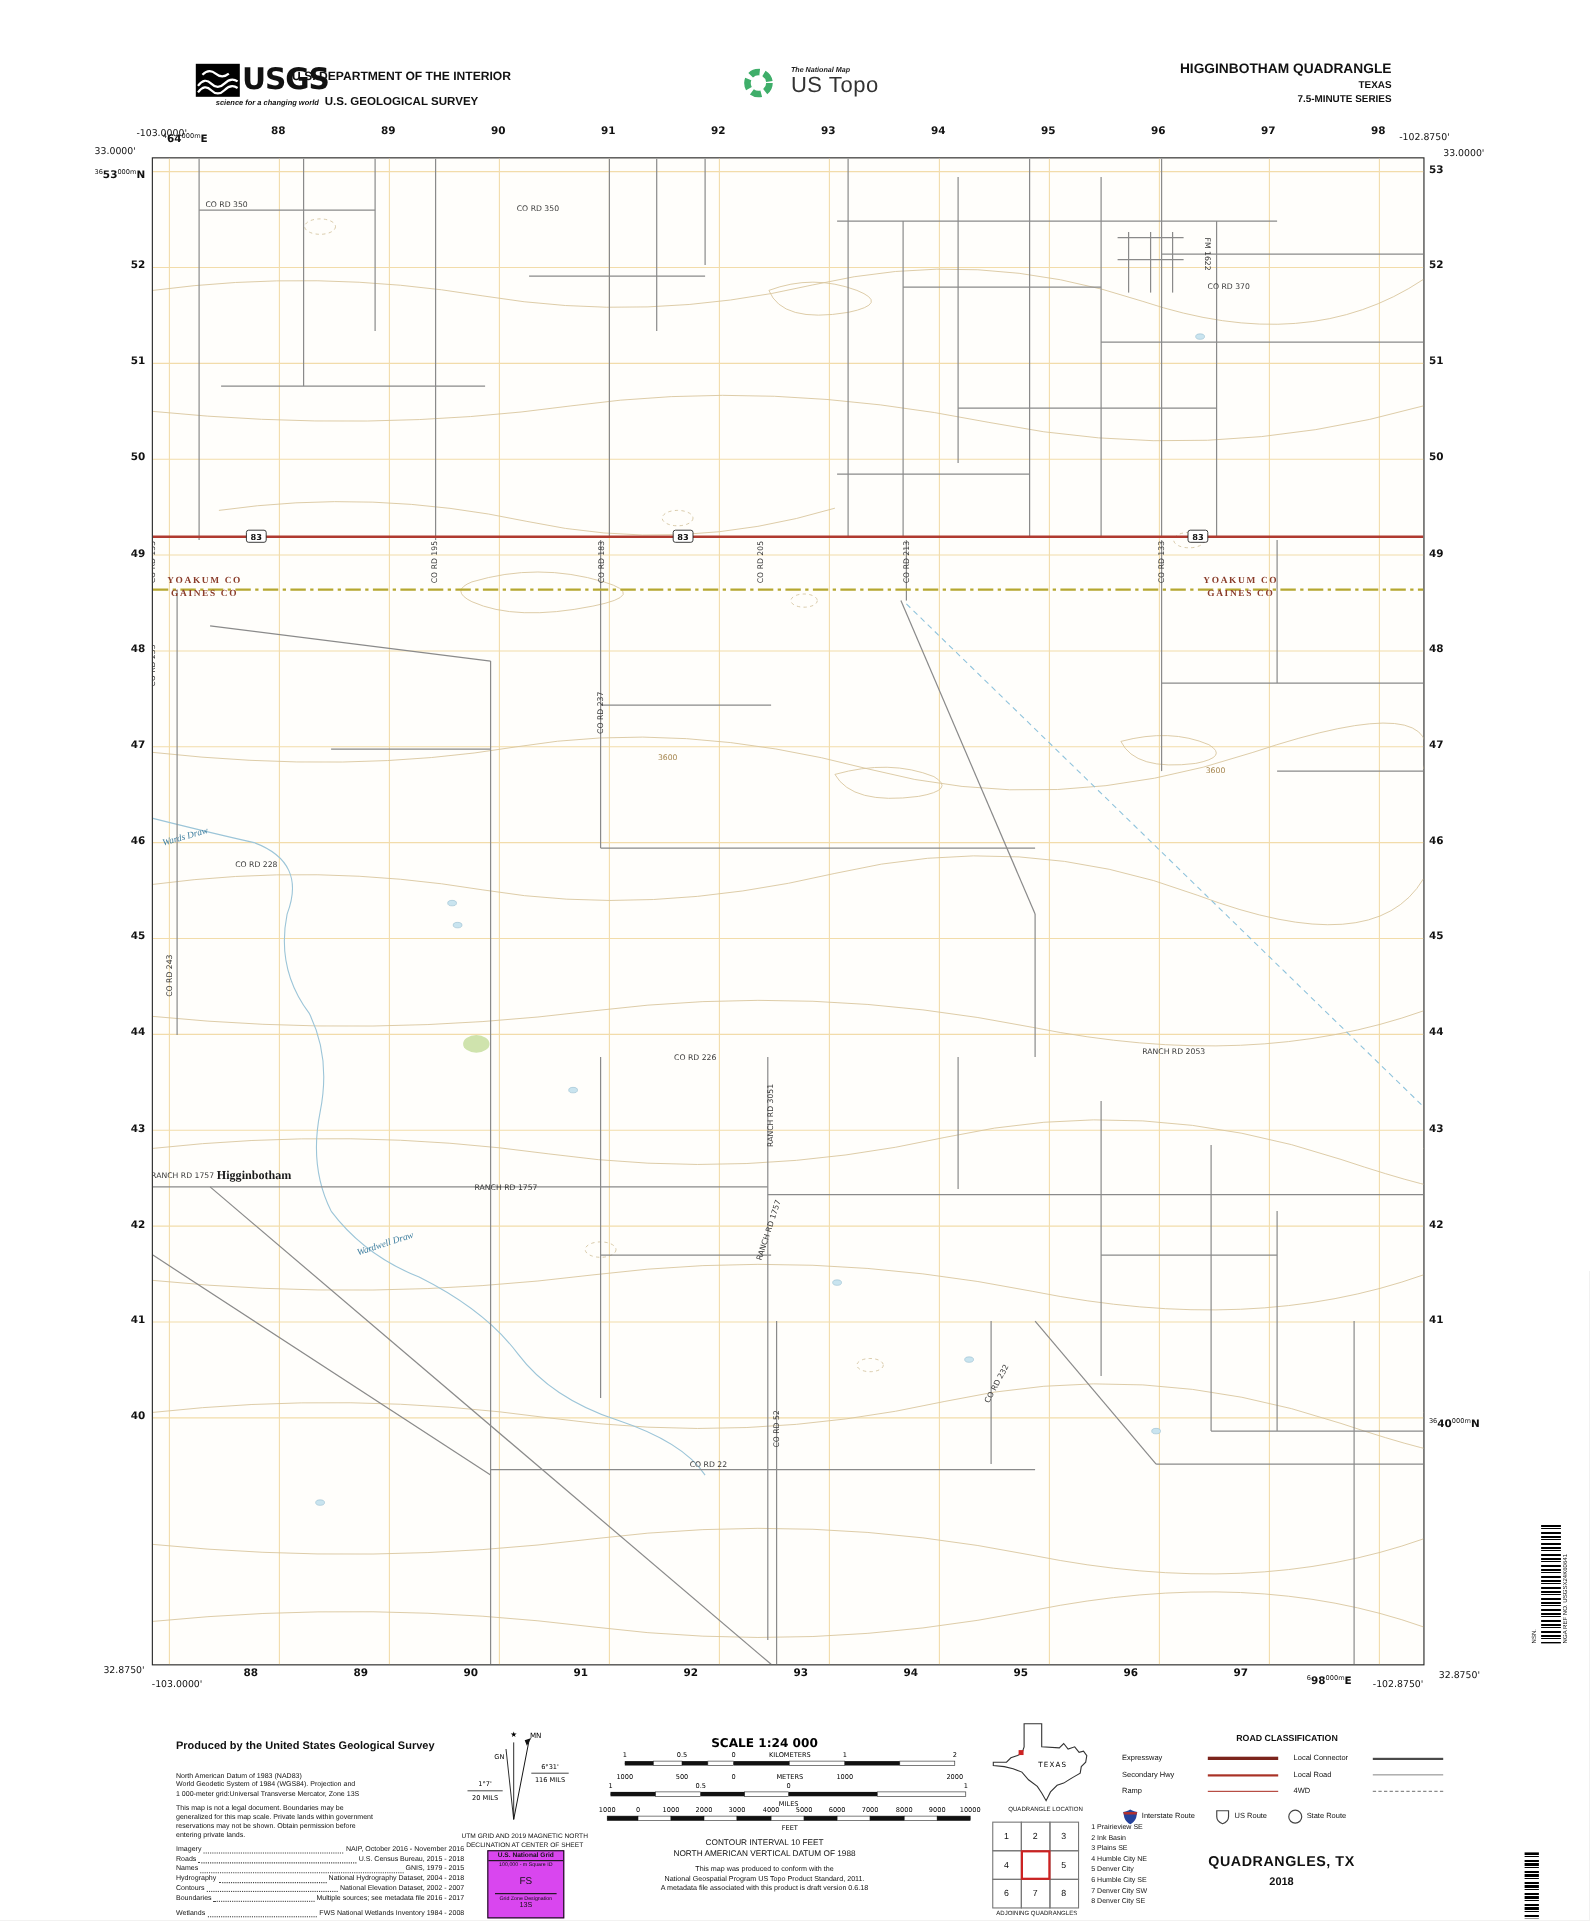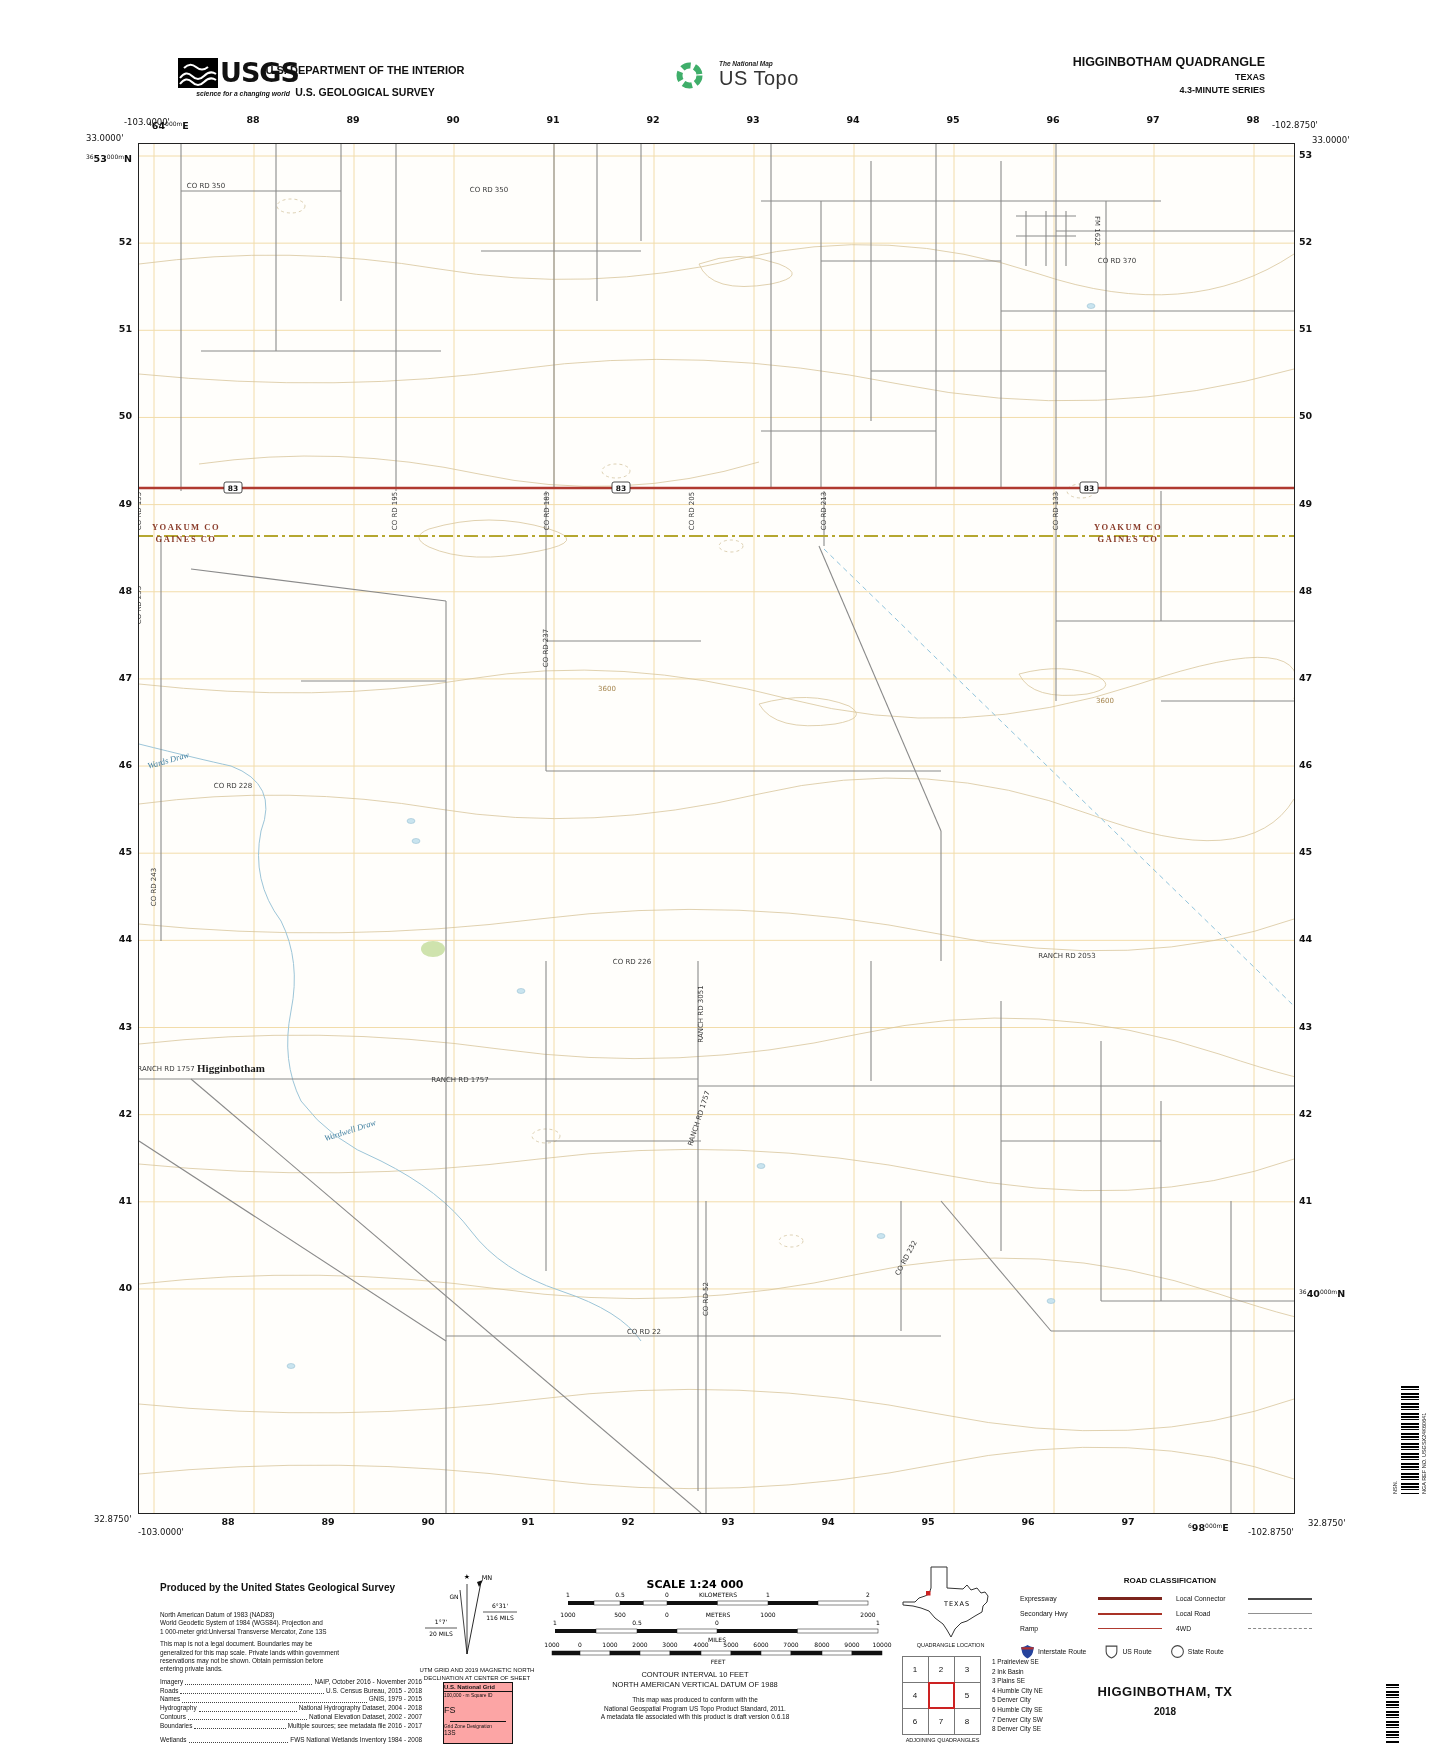--- a/index.html
+++ b/index.html
@@ -48,21 +48,21 @@
   .produced .pt{font-size:10px;font-weight:bold;margin-bottom:18px;}
   .produced .pl{font-size:6.4px;line-height:8.4px;}
   .produced .gap{height:4px;}
   .credit-row{display:flex;align-items:flex-end;font-size:6.4px;line-height:8.8px;}
   .credit-row .dots{flex:1;border-bottom:1px dotted #444;margin:0 2px 1.5px 2px;}
   .credit-row.wet{margin-top:5px;}
 
   .decl-caption{position:absolute;left:382px;top:1666px;width:190px;text-align:center;
                 font-size:6px;line-height:8px;}
   .usng{position:absolute;left:443px;top:1682px;width:68px;height:60px;border:1px solid #111;
-        background:#fca5a5;}
+        text-align:center;background:#d946ef;}
   .usng .t{font-size:6px;font-weight:bold;border-bottom:1px solid #111;padding:1px 0;}
   .usng .s{font-size:4.8px;padding-top:1px;}
   .usng .id{font-size:9px;padding:7px 0 6px 0;}
   .usng .ln{border-top:1px solid #111;margin:0 6px;}
   .usng .z{font-size:4.8px;padding-top:2px;}
   .usng .zv{font-size:6.5px;}
 
   .contour-block{position:absolute;left:530px;top:1670px;width:330px;text-align:center;}
   .contour-block .c1{font-size:7.5px;line-height:10px;}
   .contour-block .c2{font-size:6.5px;line-height:8.5px;}
@@ -134,21 +134,21 @@
     </svg>
     <span class="ustopo-text">
       <div class="ustopo-nm">The National Map</div>
       <div class="ustopo-name">US Topo</div>
     </span>
   </div>
 
   <div class="quad">
     <div class="q1">HIGGINBOTHAM QUADRANGLE</div>
     <div class="q2">TEXAS</div>
-    <div class="q3">4.3-MINUTE SERIES</div>
+    <div class="q3">7.5-MINUTE SERIES</div>
   </div>
 
   <div class="map-frame">
     <svg id="map-svg" width="1155" height="1369" viewBox="0 0 1155 1369">
       <g id="grid-layer" stroke="#f2dcaa" stroke-width="1">
           <line x1="15" y1="0" x2="15" y2="1369"></line>
           <line x1="115" y1="0" x2="115" y2="1369"></line>
           <line x1="215" y1="0" x2="215" y2="1369"></line>
           <line x1="315" y1="0" x2="315" y2="1369"></line>
           <line x1="415" y1="0" x2="415" y2="1369"></line>
@@ -617,21 +617,21 @@
         <span class="rc-shield-item">
           <svg width="15" height="15" viewBox="0 0 14 14">
             <circle cx="7" cy="7" r="5.5" fill="#fff" stroke="#444" stroke-width="1"></circle>
           </svg>
           <span>State Route</span>
         </span>
       </div>
   </div>
 
   <div class="map-title-block">
-    <div class="n">HIGGINBOTHAM,  TX</div>
+    <div class="n">QUADRANGLES,  TX</div>
     <div class="y">2018</div>
   </div>
 
   <div class="bc-upper">
     <div class="bc-text"><span>NSN.</span></div>
     <div class="barcode-bars" style="width:18px;height:108px;margin:0 2px;"></div>
     <div class="bc-text">
       <span>NGA REF NO.</span>&nbsp;<span>USGSX24K60641</span>
     </div>
   </div>

